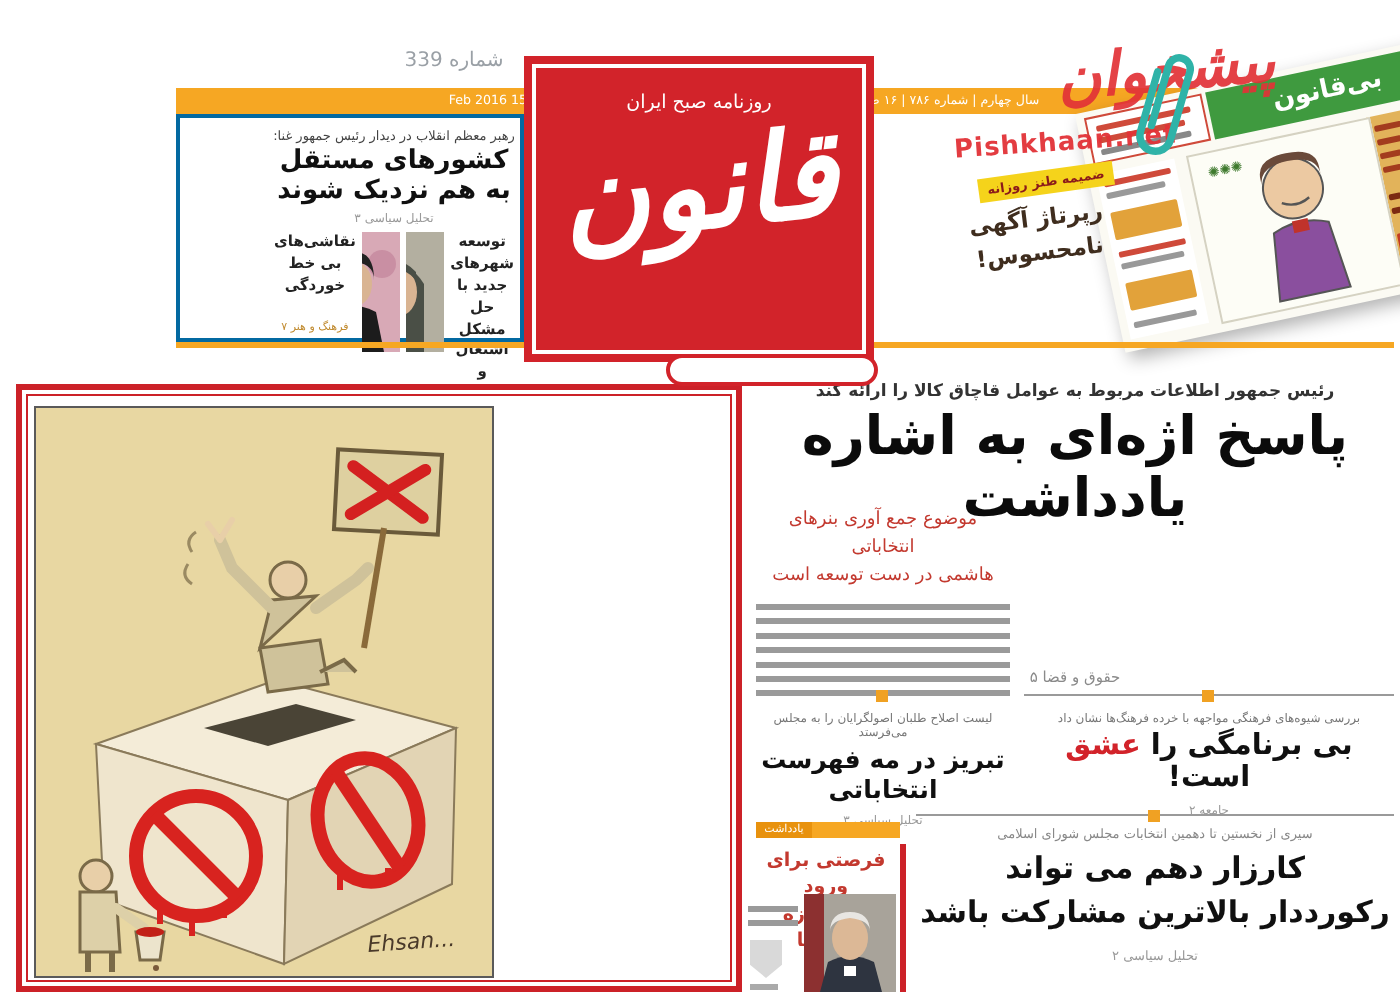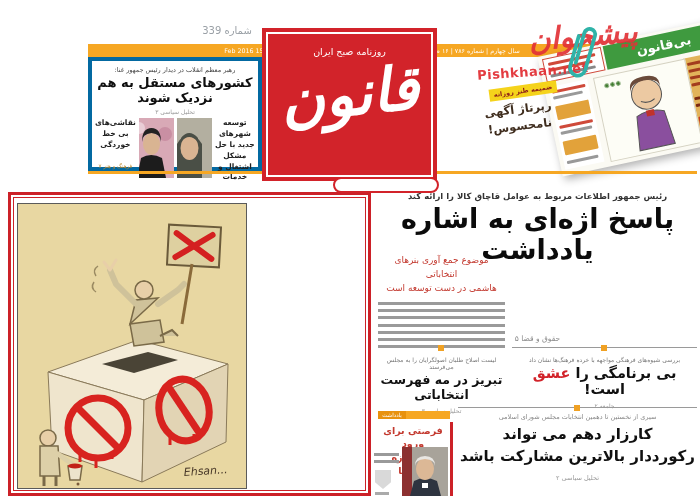--- a/index.html
+++ b/index.html
@@ -12,21 +12,21 @@
   .date-bar{left:88px;top:44px;width:568px;height:13px;background:#f6a723;color:#fff;
             font-size:6.3px;line-height:13px;text-align:center;direction:rtl;overflow:hidden;z-index:1;}
   .orange-rule{left:88px;top:171px;width:609px;height:3px;background:#f6a723;z-index:3;}
 
   .masthead{left:262px;top:28px;width:175px;height:153px;background:#d2232a;z-index:5;}
   .masthead-inner{position:absolute;left:4px;top:4px;right:4px;bottom:4px;border:2px solid #fff;}
   .tagline{margin-top:12px;color:#fff;font-size:9.5px;text-align:center;direction:rtl;}
   .brand{color:#fff;font-size:60px;font-weight:bold;font-style:italic;text-align:center;
          font-family:"DejaVu Serif",serif;transform:rotate(-6deg);margin-top:4px;line-height:1.1;}
 
-  .top-strip{left:88px;top:57px;width:174px;height:114px;border:4px solid #0369a1;background:#fff;box-sizing:border-box;}
+  .top-strip{left:88px;top:57px;width:174px;height:114px;border:2px solid #0369a1;background:#fff;box-sizing:border-box;padding-left:44px;}
   .strip-kicker{font-size:6.5px;color:#444;text-align:center;margin-top:5px;direction:rtl;}
   .strip-headline{font-size:13px;font-weight:bold;color:#101010;text-align:center;margin-top:1px;direction:rtl;}
   .strip-section{font-size:6px;color:#999;text-align:center;margin-top:3px;}
   .strip-row{display:flex;direction:rtl;margin-top:3px;padding:0 3px;gap:3px;align-items:flex-start;}
   .teaser{width:52px;font-size:7.5px;font-weight:bold;color:#222;text-align:center;direction:rtl;line-height:1.45;}
   .teaser-sec{font-size:5.5px;color:#c08a2e;font-weight:normal;margin-top:12px;}
   .photo{width:45px;height:60px;overflow:hidden;background:#ccc;}
 
   
   .supp-thumb{left:548px;top:36px;width:190px;height:122px;background:#fbfaf3;

